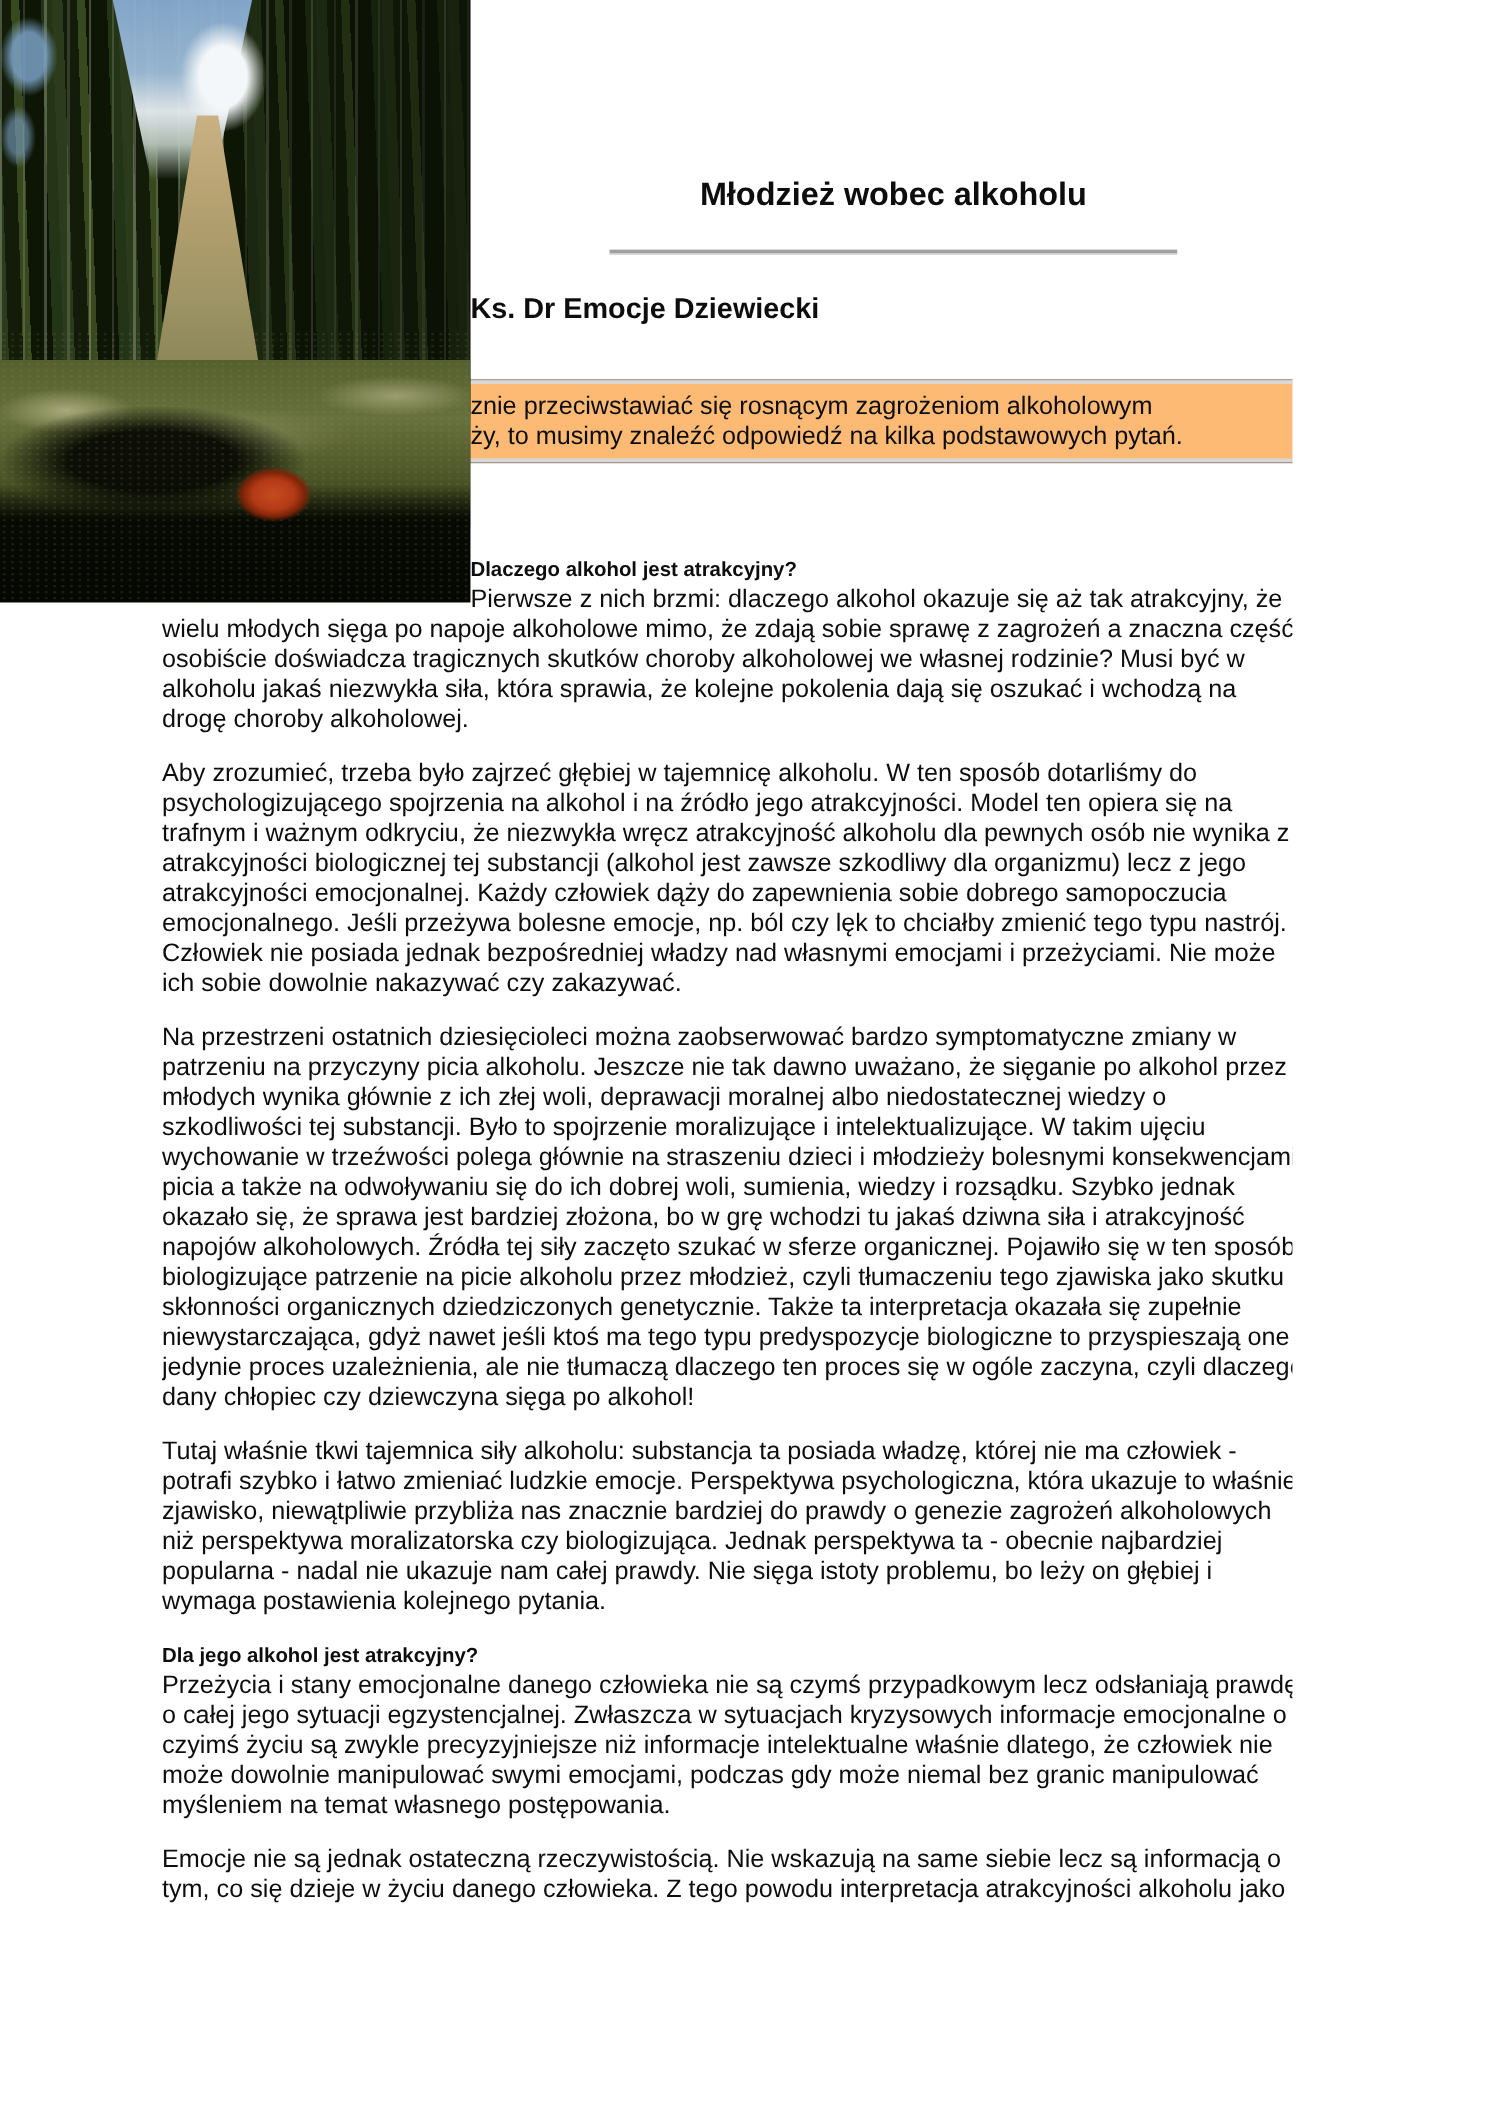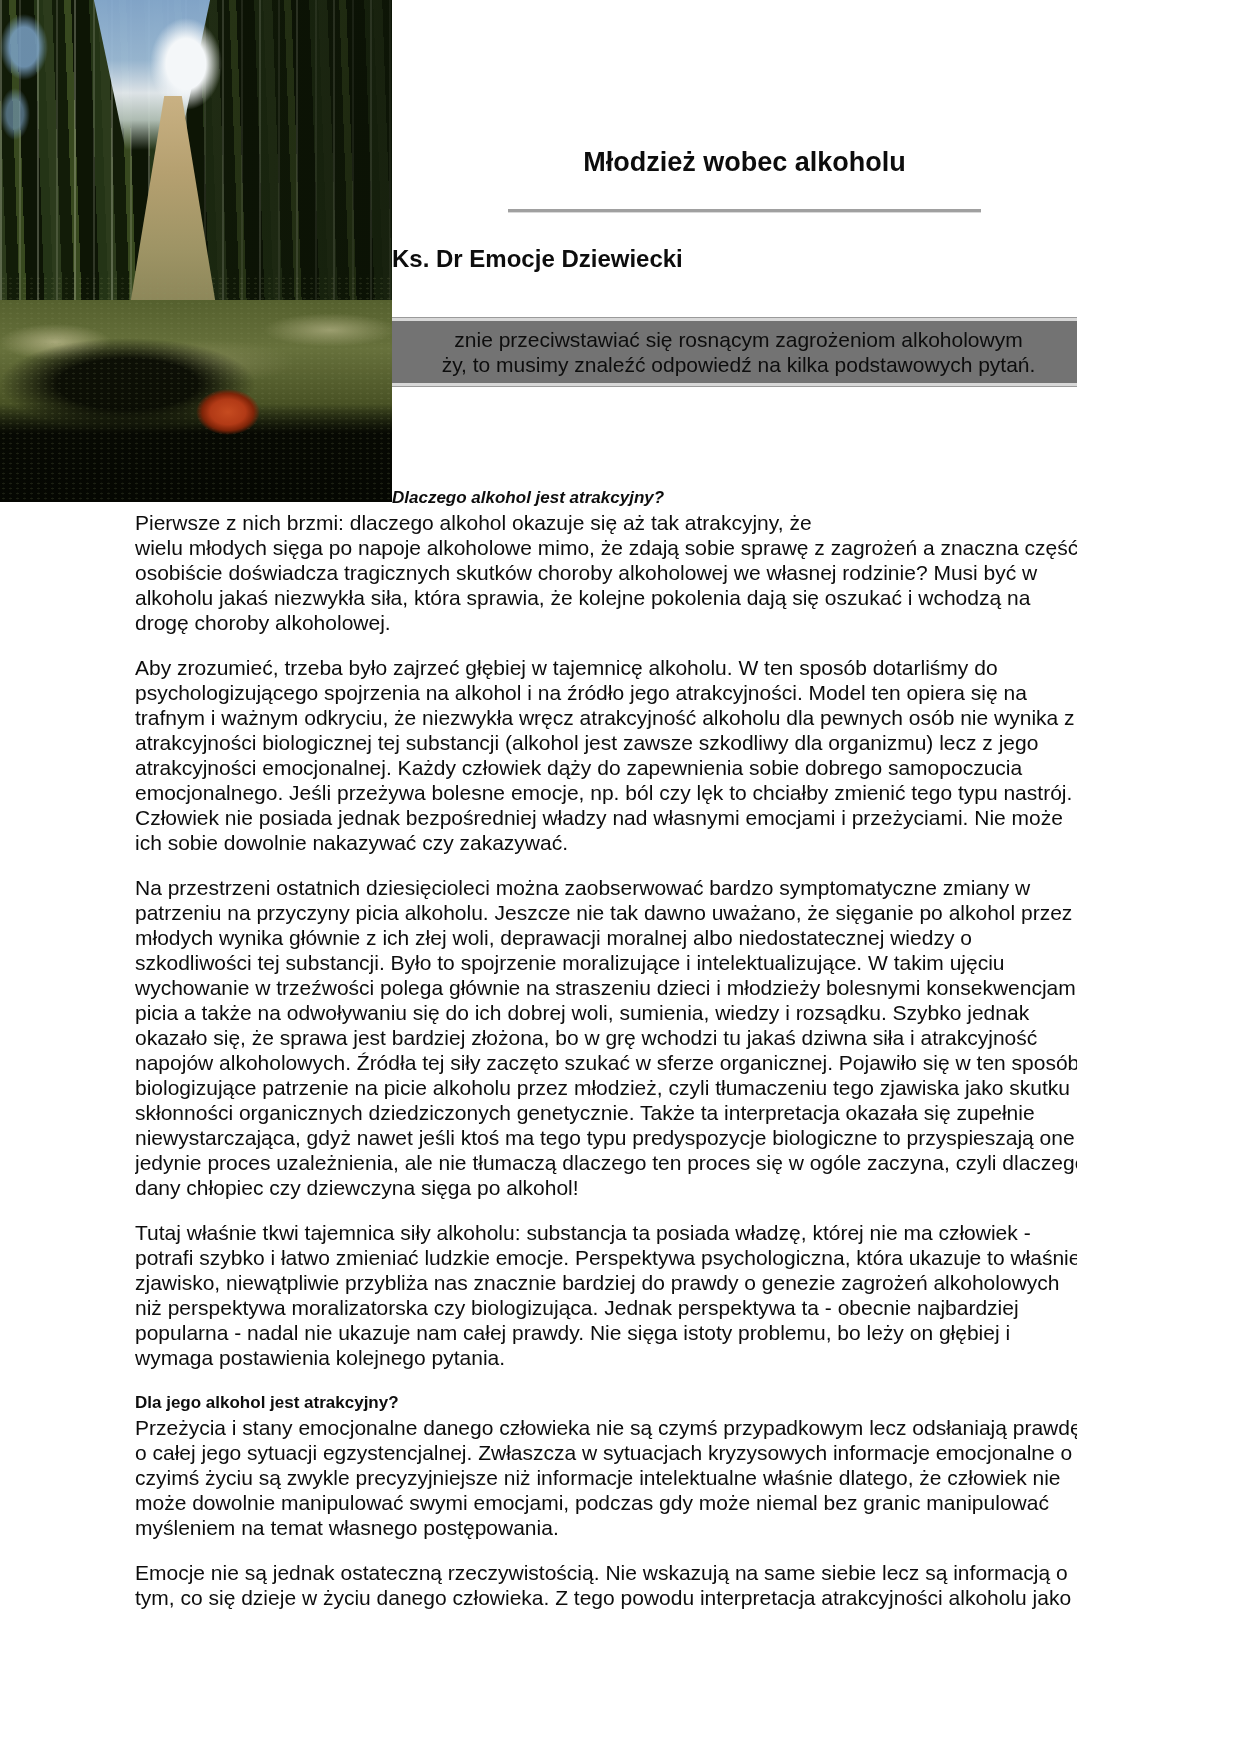--- a/index.html
+++ b/index.html
@@ -54,26 +54,26 @@
   .content { margin:0 143px 0 135px; width:962px; overflow:hidden; }
   .photo-float { float:left; width:257px; height:502px; }
 
   .doc-title { margin:148px 0 0; text-align:center; font-size:27px; line-height:28px;
                font-weight:bold; color:#0d0d0d; }
   .rule-wrap { margin:32px 0 0; text-align:center; line-height:0; }
   .rule { display:inline-block; width:473px; height:3px; background:#a0a0a0;
           border-bottom:1px solid #d9d9d9; }
   .author { margin:33px 0 0; font-size:24px; line-height:25px; font-weight:bold; color:#0d0d0d; }
 
-  .quote-box { margin:46px 0 0; border:1px solid #9a9a9a; background:#737373;text-align:center; }
+  .quote-box { margin:46px 0 0; border:1px solid #9a9a9a; background:#fdba74; }
   .quote-inner { border:3px solid #d8d8d8; padding:6px 8px; white-space:pre-line;
                  font-size:21px; line-height:25px; color:#0d0d0d; }
 
   .sec-heading { margin:0; font-size:17px; line-height:25px; font-weight:bold; color:#0d0d0d; }
-  .sec-heading.first { margin-top:98px;font-style:italic; }
+  .sec-heading.first { margin-top:76px; }
   .sec-heading.later { margin-top:20px; }
   .para { margin:0 0 20px; white-space:pre-line; font-size:21px; line-height:25px; color:#0d0d0d; }
 </style>
 </head>
 <body>
 
 <div class="page">
 
   <div class="photo">
     <div class="p-trees"></div>

